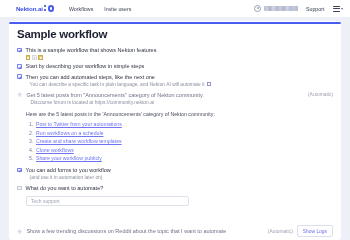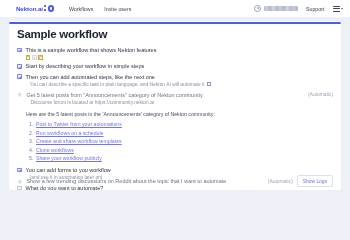--- a/index.html
+++ b/index.html
@@ -115,21 +115,21 @@
   .caret-down {
     width: 0; height: 0;
     border-left: 1.8px solid transparent;
     border-right: 1.8px solid transparent;
     border-top: 2.2px solid #6b7186;
   }
 
   
   .page {
     padding: 4px 9px 0 9px;
-    height: 173px;
+    height: 223px;
   }
   .card {
     background: #ffffff;
     border-radius: 3px;
     height: 100%;
     overflow: hidden;
     position: relative;
   }
   .progress-track {
     height: 3.4px;

